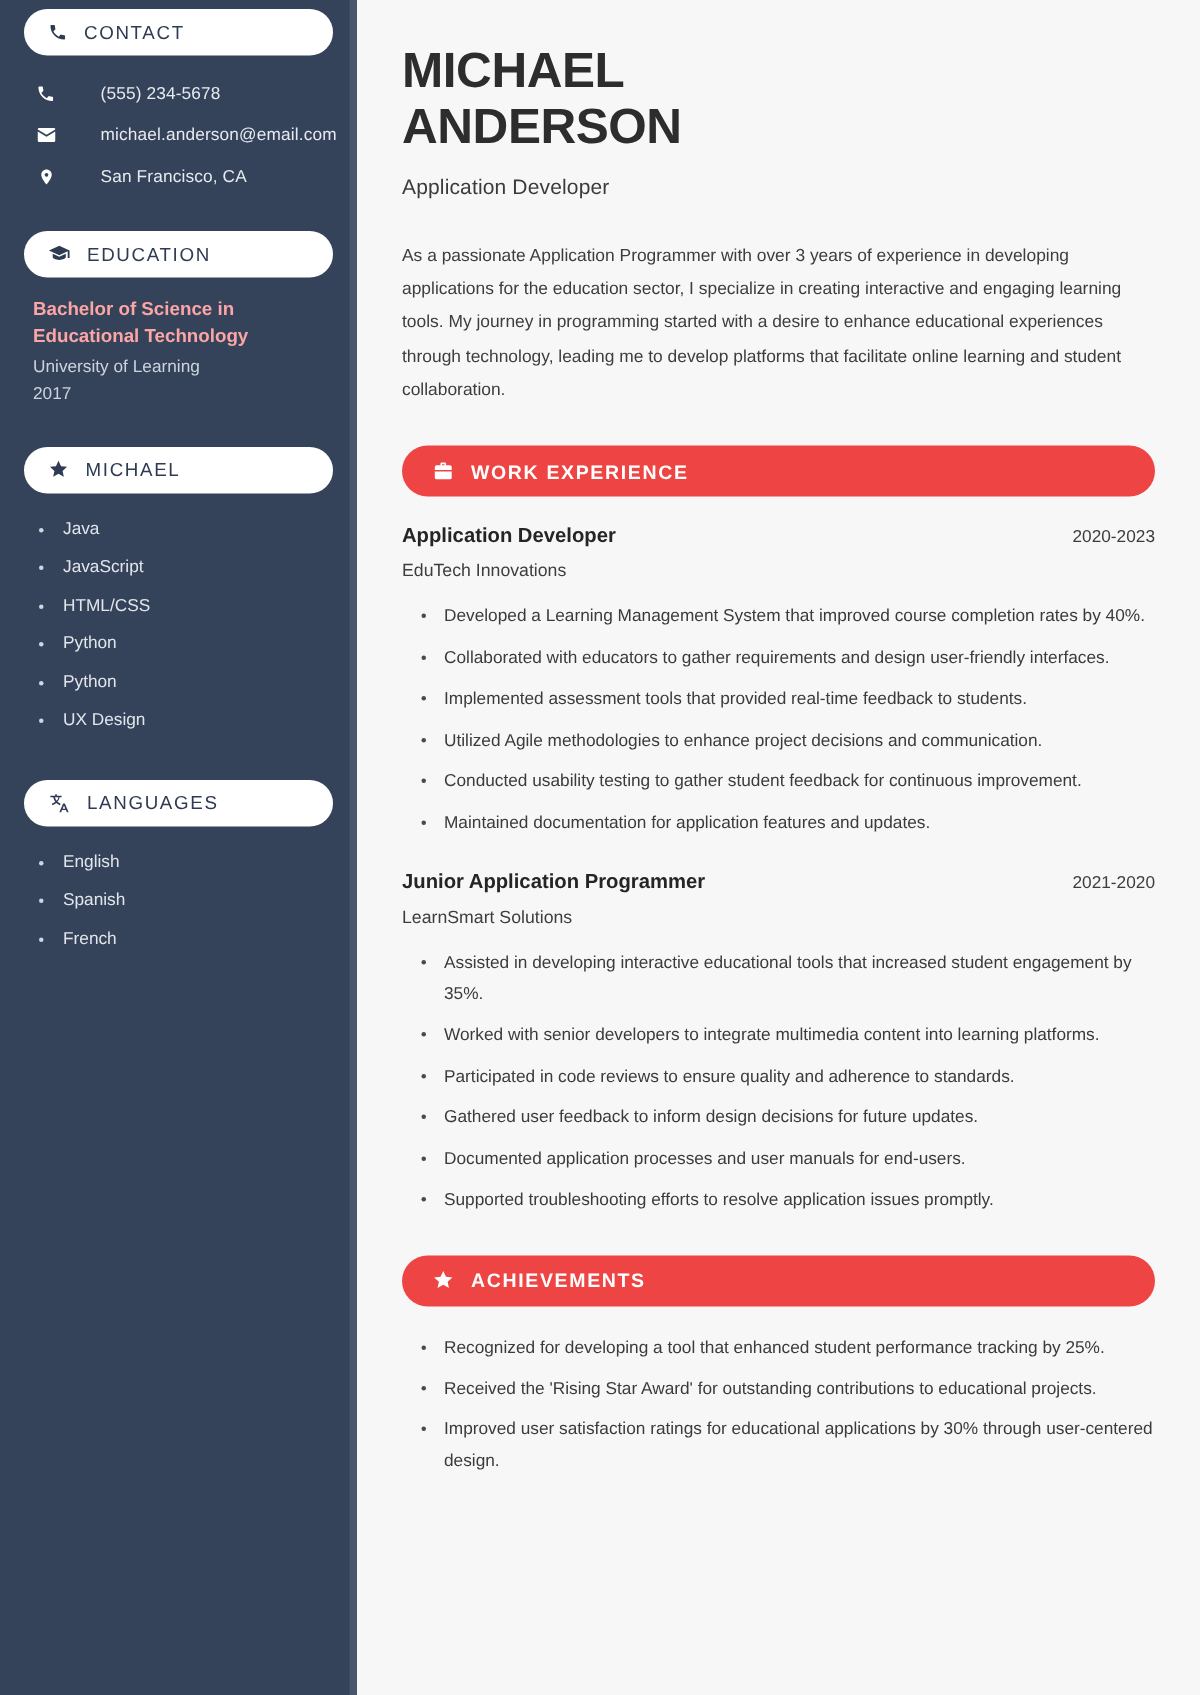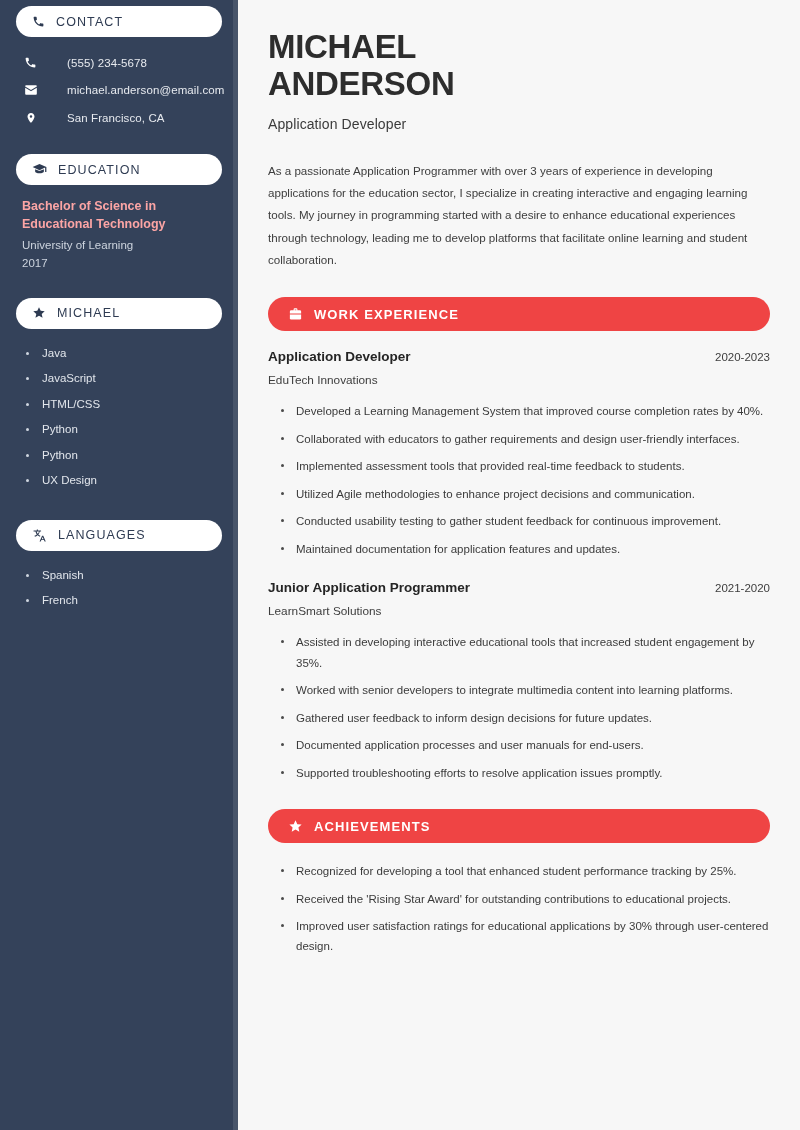--- a/index.html
+++ b/index.html
@@ -324,20 +324,21 @@
     <div class="pill">
       <span class="pill-icon">
         <svg width="15" height="15" viewBox="0 0 24 24" fill="currentColor">
           <path d="M2.5 4h5.2V2.4h1.7V4h5.1v1.6h-2.1c-.4 1.9-1.2 3.5-2.3 4.8 1 .8 2.1 1.5 3.3 2l-.7 1.6c-1.4-.6-2.7-1.4-3.8-2.4-1.2 1-2.6 1.9-4.2 2.5l-.8-1.6c1.5-.5 2.7-1.2 3.8-2.1C6.8 9.1 6 7.5 5.6 5.6H2.5V4zm4.9 1.6c.4 1.5 1 2.7 1.9 3.7.9-1 1.5-2.2 1.8-3.7H7.4z"></path>
           <path d="M16.1 12.2h1.9l4 9.4h-1.9l-.95-2.3h-4.2l-.95 2.3h-1.9l4-9.4zm.95 2.3-1.4 3.4h2.8l-1.4-3.4z"></path>
         </svg>
       </span>
       <span class="pill-label">LANGUAGES</span>
     </div>
     <ul class="side-list">
+      <li>English</li>
       <li>Spanish</li>
       <li>French</li>
     </ul>
   </aside>
 
   <main class="main">
 
     <h1 class="name">
       <span>MICHAEL</span><br>
       <span>ANDERSON</span>
@@ -376,20 +377,21 @@
 
     <div class="job">
       <div class="job-head">
         <span class="job-role">Junior Application Programmer</span>
         <span class="job-dates">2021-2020</span>
       </div>
       <div class="job-company">LearnSmart Solutions</div>
       <ul class="bullets">
         <li>Assisted in developing interactive educational tools that increased student engagement by 35%.</li>
         <li>Worked with senior developers to integrate multimedia content into learning platforms.</li>
+        <li>Participated in code reviews to ensure quality and adherence to standards.</li>
         <li>Gathered user feedback to inform design decisions for future updates.</li>
         <li>Documented application processes and user manuals for end-users.</li>
         <li>Supported troubleshooting efforts to resolve application issues promptly.</li>
       </ul>
     </div>
 
     <div class="bar">
       <span class="bar-icon">
         <svg width="15" height="15" viewBox="0 0 24 24" fill="currentColor">
           <path d="M12 2l2.9 6.26 6.85.72-5.1 4.6 1.45 6.72L12 16.9l-6.1 3.4 1.45-6.72-5.1-4.6 6.85-.72L12 2z"></path>

